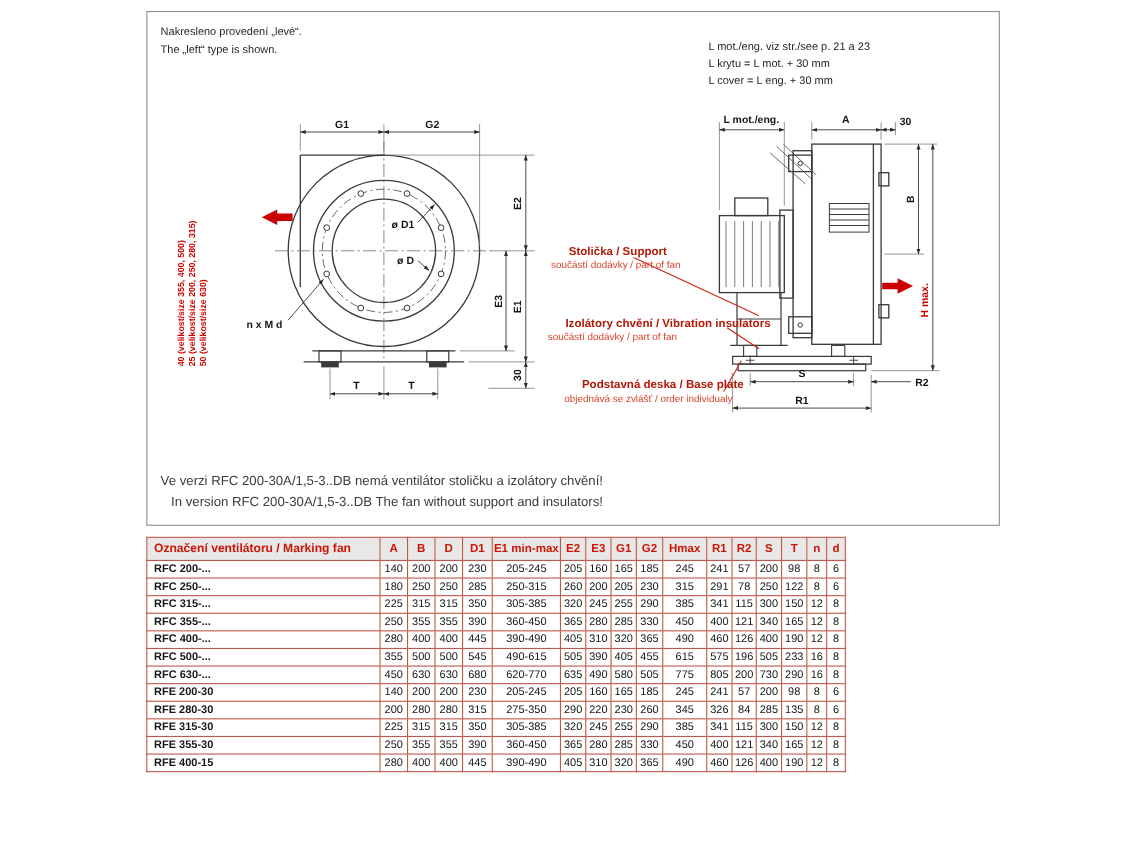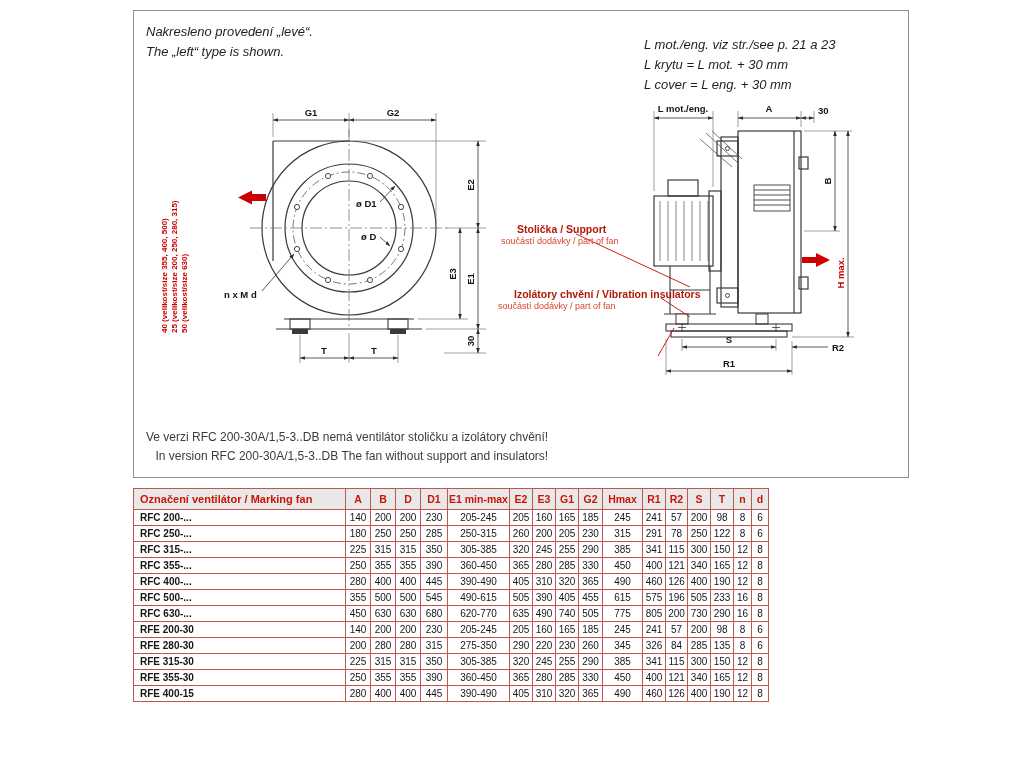--- a/index.html
+++ b/index.html
@@ -4,21 +4,21 @@
 <style>
   * { margin:0; padding:0; box-sizing:border-box; }
   html,body { width:1024px; height:768px; background:#fff;
               font-family:"Liberation Sans", sans-serif; }
   .page { position:relative; width:1024px; height:768px; background:#fff; overflow:hidden; }
 
   .drawing-box { position:absolute; left:133px; top:10px; width:776px; height:468px;
                  border:1px solid #8f8f8f; background:#fff; }
   .drawing-svg { position:absolute; left:0; top:0; width:774px; height:466px; }
 
-  .note { position:absolute; font-size:13px; color:#1f1f1f; line-height:1.55;font-style:italic; }
+  .note { position:absolute; font-size:10px; color:#1f1f1f; line-height:1.55; }
   .note-top-left  { left:12px;  top:11px; }
   .note-top-right { left:510px; top:24px; }
 
   .callout { position:absolute; }
   .callout-title { font-size:10.5px; font-weight:bold; color:#b21807; white-space:nowrap;margin-left:16px; }
   .callout-sub   { font-size:9px; color:#d9442b; margin-top:1px; white-space:nowrap; }
 
   .version-note { position:absolute; left:12px; top:417px; font-size:12px;
                   color:#3c3c3c; line-height:1.6;text-align:right; }
 
@@ -244,20 +244,24 @@
       </g>
     </svg>
 
     <div class="callout" style="left:367px; top:212px">
       <div class="callout-title">Stolička / Support</div>
       <div class="callout-sub">součástí dodávky / part of fan</div>
     </div>
     <div class="callout" style="left:364px; top:277px">
       <div class="callout-title">Izolátory chvění / Vibration insulators</div>
       <div class="callout-sub">součástí dodávky / part of fan</div>
+    </div>
+    <div class="callout" style="left:379px; top:333px">
+      <div class="callout-title">Podstavná deska / Base plate</div>
+      <div class="callout-sub">objednává se zvlášť / order individualy</div>
     </div>
 
     <div class="version-note">
       <div>Ve verzi RFC 200-30A/1,5-3..DB nemá ventilátor stoličku a izolátory chvění!</div>
       <div>In version RFC 200-30A/1,5-3..DB The fan without support and insulators!</div>
     </div>
   </div>
 
   <table class="fan-table">
     <colgroup>
@@ -274,21 +278,21 @@
       <col style="width:40px">
       <col style="width:23px">
         <col style="width:22px">
         <col style="width:23px">
         <col style="width:23px">
       <col style="width:18px">
         <col style="width:17px">
     </colgroup>
     <thead>
       <tr>
-          <th class="name-col">Označení ventilátor / Marking fan</th>
+          <th class="name-col">Označení ventilátoru / Marking fan</th>
           <th>A</th>
           <th>B</th>
           <th>D</th>
           <th>D1</th>
           <th>E1 min-max</th>
           <th>E2</th>
           <th>E3</th>
           <th>G1</th>
           <th>G2</th>
           <th>Hmax</th>
@@ -417,21 +421,21 @@
         </tr>
         <tr>
           <td class="row-name">RFC 630-...</td>
           <td>450</td>
           <td>630</td>
           <td>630</td>
           <td>680</td>
           <td>620-770</td>
           <td>635</td>
           <td>490</td>
-          <td>740</td>
+          <td>580</td>
           <td>505</td>
           <td>775</td>
           <td>805</td>
           <td>200</td>
           <td>730</td>
           <td>290</td>
           <td>16</td>
           <td>8</td>
         </tr>
         <tr>

